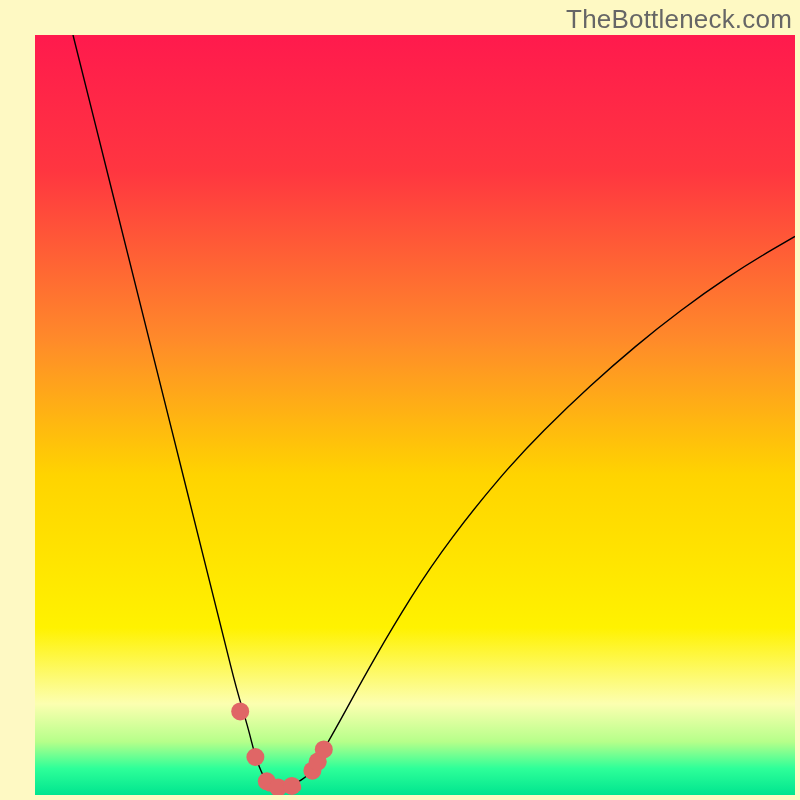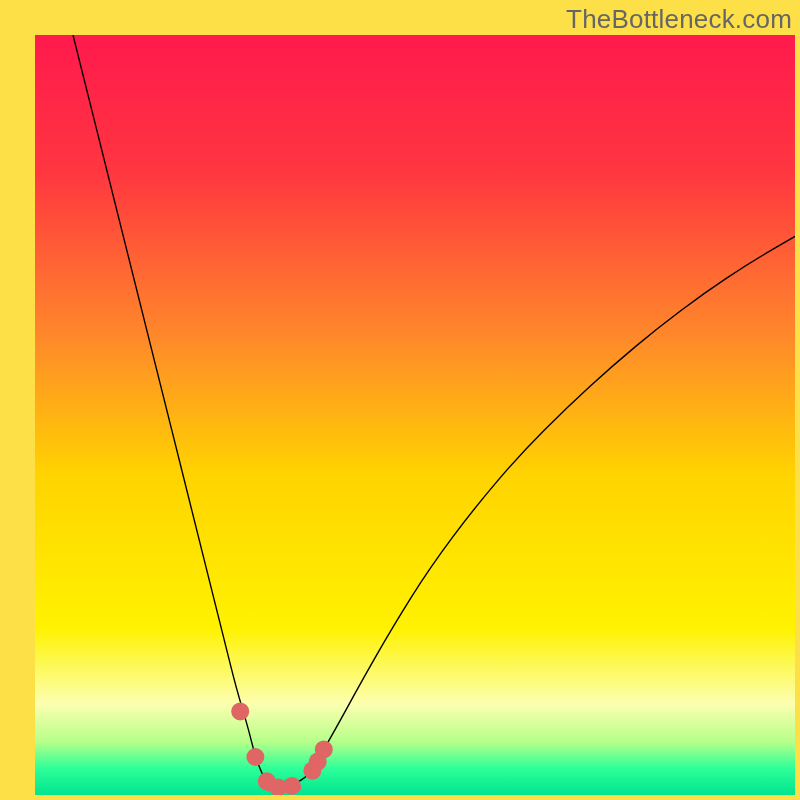--- a/index.html
+++ b/index.html
@@ -10,21 +10,21 @@
     background: #000;
     overflow: hidden;
     font-family: Arial, Helvetica, sans-serif;
   }
   .frame {
     position: absolute;
     left: 0;
     top: 0;
     width: 800px;
     height: 800px;
-    background: #fde047;
+    background: #fef9c3;
   }
   .plot-area {
     position: absolute;
     left: 35px;
     top: 35px;
     width: 760px;
     height: 760px;
   }
   .watermark {
     position: absolute;

